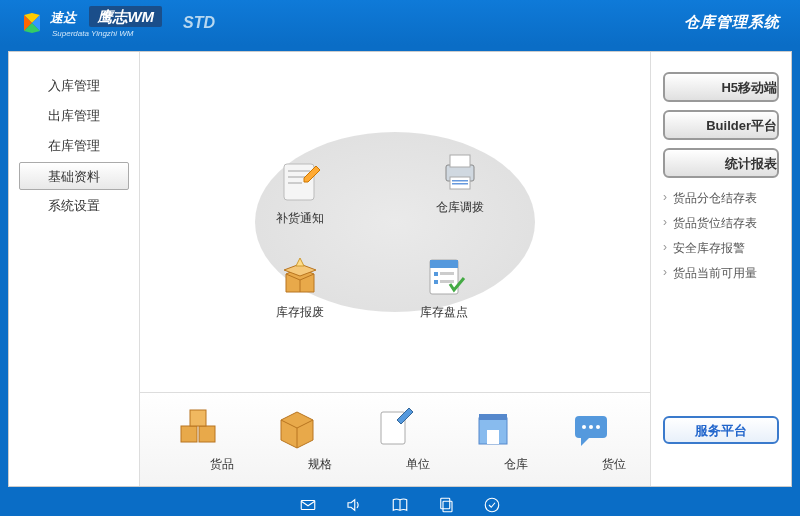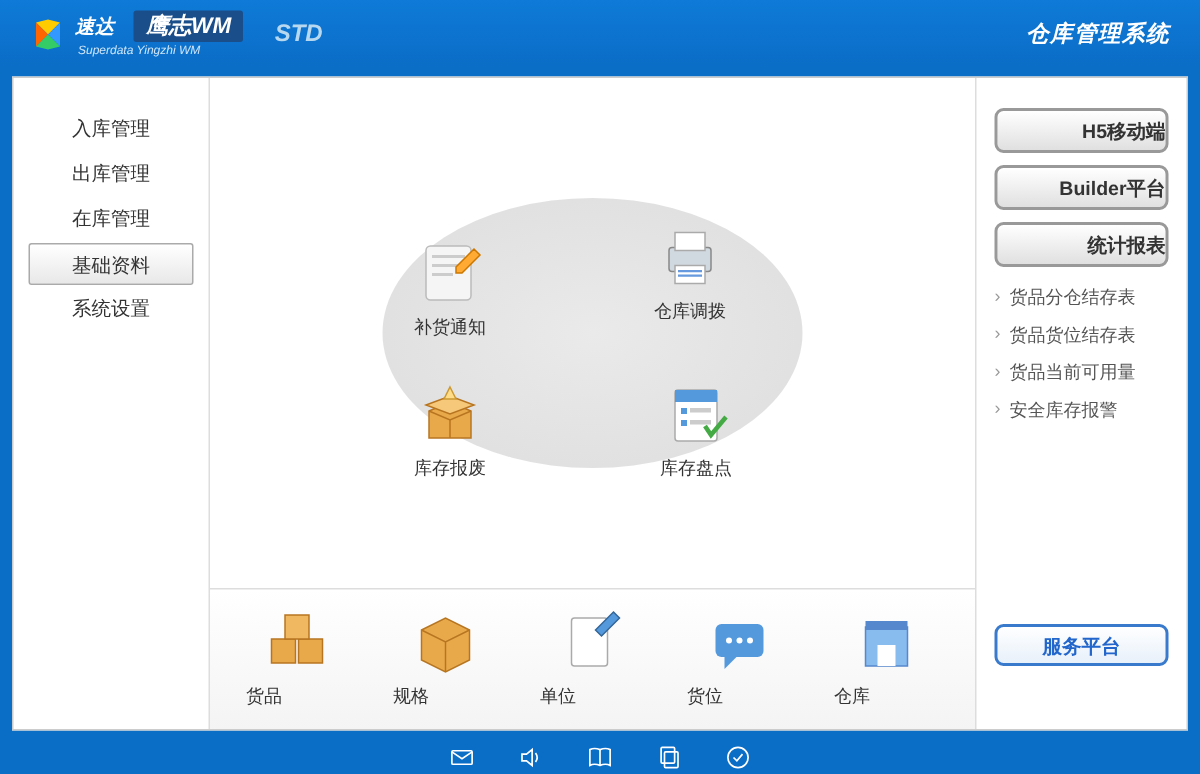--- a/index.html
+++ b/index.html
@@ -18,23 +18,23 @@
 .side-item { height: 28px; line-height: 28px; text-align: center; font-size: 13px; color: #333; cursor: pointer; margin-bottom: 2px; }
 .side-item.active { border: 1px solid #aaa; background: linear-gradient(#fff, #e8e8e8); border-radius: 2px; }
 .main { flex: 1; border-left: 1px solid #ddd; border-right: 1px solid #ddd; position: relative; }
 .oval-area { position: relative; height: 340px; }
 .oval { position: absolute; left: 50%; top: 50%; transform: translate(-50%, -50%); width: 280px; height: 180px; background: radial-gradient(ellipse, #eaeaea, #ddd); border-radius: 50%; }
 .oval-item { position: absolute; width: 80px; text-align: center; font-size: 12px; color: #333; cursor: pointer; }
 .oval-item .icon-box { width: 48px; height: 48px; margin: 0 auto 4px; }
 .it-tl { left: 120px; top: 106px; }
 .it-tr { left: 280px; top: 95px; }
 .it-bl { left: 120px; top: 200px; }
-.it-br { left: 284px; top: 200px; }
+.it-br { left: 264px; top: 200px; }
 .bottom-bar { position: absolute; bottom: 0; left: 0; right: 0; height: 94px; border-top: 1px solid #ddd; background: linear-gradient(#fff, #f4f4f4); display: flex; justify-content: space-around; align-items: center; padding: 0 10px; }
-.bot-item { text-align: left; font-size: 12px; color: #333; cursor: pointer; width: 70px; }
+.bot-item { text-align: right; font-size: 12px; color: #333; cursor: pointer; width: 70px; }
 .bot-item .icon-box { width: 44px; height: 44px; margin: 0 auto 6px; }
 .right-panel { width: 140px; padding: 20px 12px; }
 .btn3d { display: block; width: 100%; height: 30px; line-height: 28px; text-align: right; font-size: 13px; font-weight: bold; color: #333; border: 2px solid #999; border-radius: 6px; background: linear-gradient(#fff, #e0e0e0); margin-bottom: 8px; cursor: pointer; box-shadow: inset 0 1px 0 #fff; }
 .link-list { margin-top: 6px; }
 .link-item { font-size: 12px; color: #555; padding: 4px 0 4px 10px; position: relative; cursor: pointer; }
 .link-item:before { content: "›"; position: absolute; left: 0; color: #999; }
 .btn-bottom-group { margin-top: 130px; }
 .btn-blue { display: block; width: 100%; height: 28px; line-height: 26px; text-align: center; font-size: 13px; font-weight: bold; color: #2266cc; border: 2px solid #3a7acc; border-radius: 6px; background: linear-gradient(#fff, #e8f0fa); margin-bottom: 8px; cursor: pointer; }
 .footer { height: 28px; display: flex; align-items: center; justify-content: center; gap: 28px; color: #fff; }
 .foot-icon { width: 18px; height: 18px; cursor: pointer; fill: none; stroke: #fff; stroke-width: 1.5; }
@@ -133,48 +133,48 @@
       </div>
       <div class="bot-item">
         <div class="icon-box"><svg viewBox="0 0 44 44">
               <rect x="8" y="6" width="24" height="32" rx="2" fill="#fff" stroke="#aaa"></rect>
               <path d="M24 14 L36 2 L40 6 L28 18 Z" fill="#5599dd" stroke="#336699"></path>
             </svg></div>
         <span>单位</span>
       </div>
       <div class="bot-item">
         <div class="icon-box"><svg viewBox="0 0 44 44">
+              <rect x="8" y="12" width="28" height="26" fill="#88bbee" stroke="#5588cc"></rect>
+              <rect x="8" y="8" width="28" height="6" fill="#5588cc"></rect>
+              <rect x="16" y="24" width="12" height="14" fill="#fff"></rect>
+            </svg></div>
+        <span>仓库</span>
+      </div>
+      <div class="bot-item">
+        <div class="icon-box"><svg viewBox="0 0 44 44">
               <rect x="6" y="10" width="32" height="22" rx="4" fill="#5599dd"></rect>
               <circle cx="15" cy="21" r="2" fill="#fff"></circle>
               <circle cx="22" cy="21" r="2" fill="#fff"></circle>
               <circle cx="29" cy="21" r="2" fill="#fff"></circle>
               <path d="M12 32 L12 40 L20 32" fill="#5599dd"></path>
             </svg></div>
         <span>货位</span>
-      </div>
-      <div class="bot-item">
-        <div class="icon-box"><svg viewBox="0 0 44 44">
-              <rect x="8" y="12" width="28" height="26" fill="#88bbee" stroke="#5588cc"></rect>
-              <rect x="8" y="8" width="28" height="6" fill="#5588cc"></rect>
-              <rect x="16" y="24" width="12" height="14" fill="#fff"></rect>
-            </svg></div>
-        <span>仓库</span>
       </div>
     </div>
   </div>
 
   <div class="right-panel">
     <div class="btn3d">H5移动端</div>
     <div class="btn3d">Builder平台</div>
     <div class="btn3d">统计报表</div>
     <div class="link-list">
       <div class="link-item">货品分仓结存表</div>
       <div class="link-item">货品货位结存表</div>
+      <div class="link-item">安全库存报警</div>
       <div class="link-item">货品当前可用量</div>
-      <div class="link-item">安全库存报警</div>
     </div>
     <div class="btn-bottom-group">
       <div class="btn-blue">服务平台</div>
     </div>
   </div>
 </div>
 
 <div class="footer">
   <svg class="foot-icon" viewBox="0 0 24 24">
       <rect x="3" y="6" width="18" height="12" rx="1"></rect>

